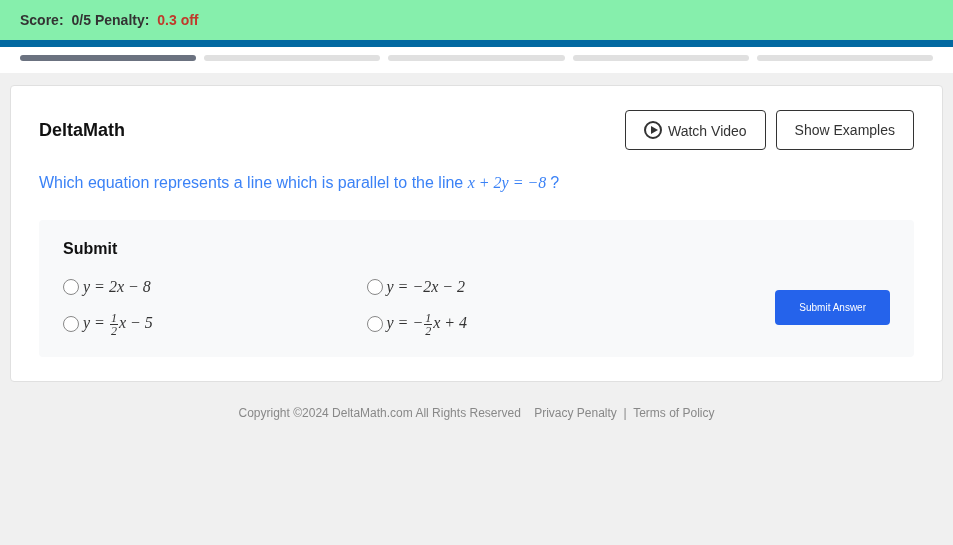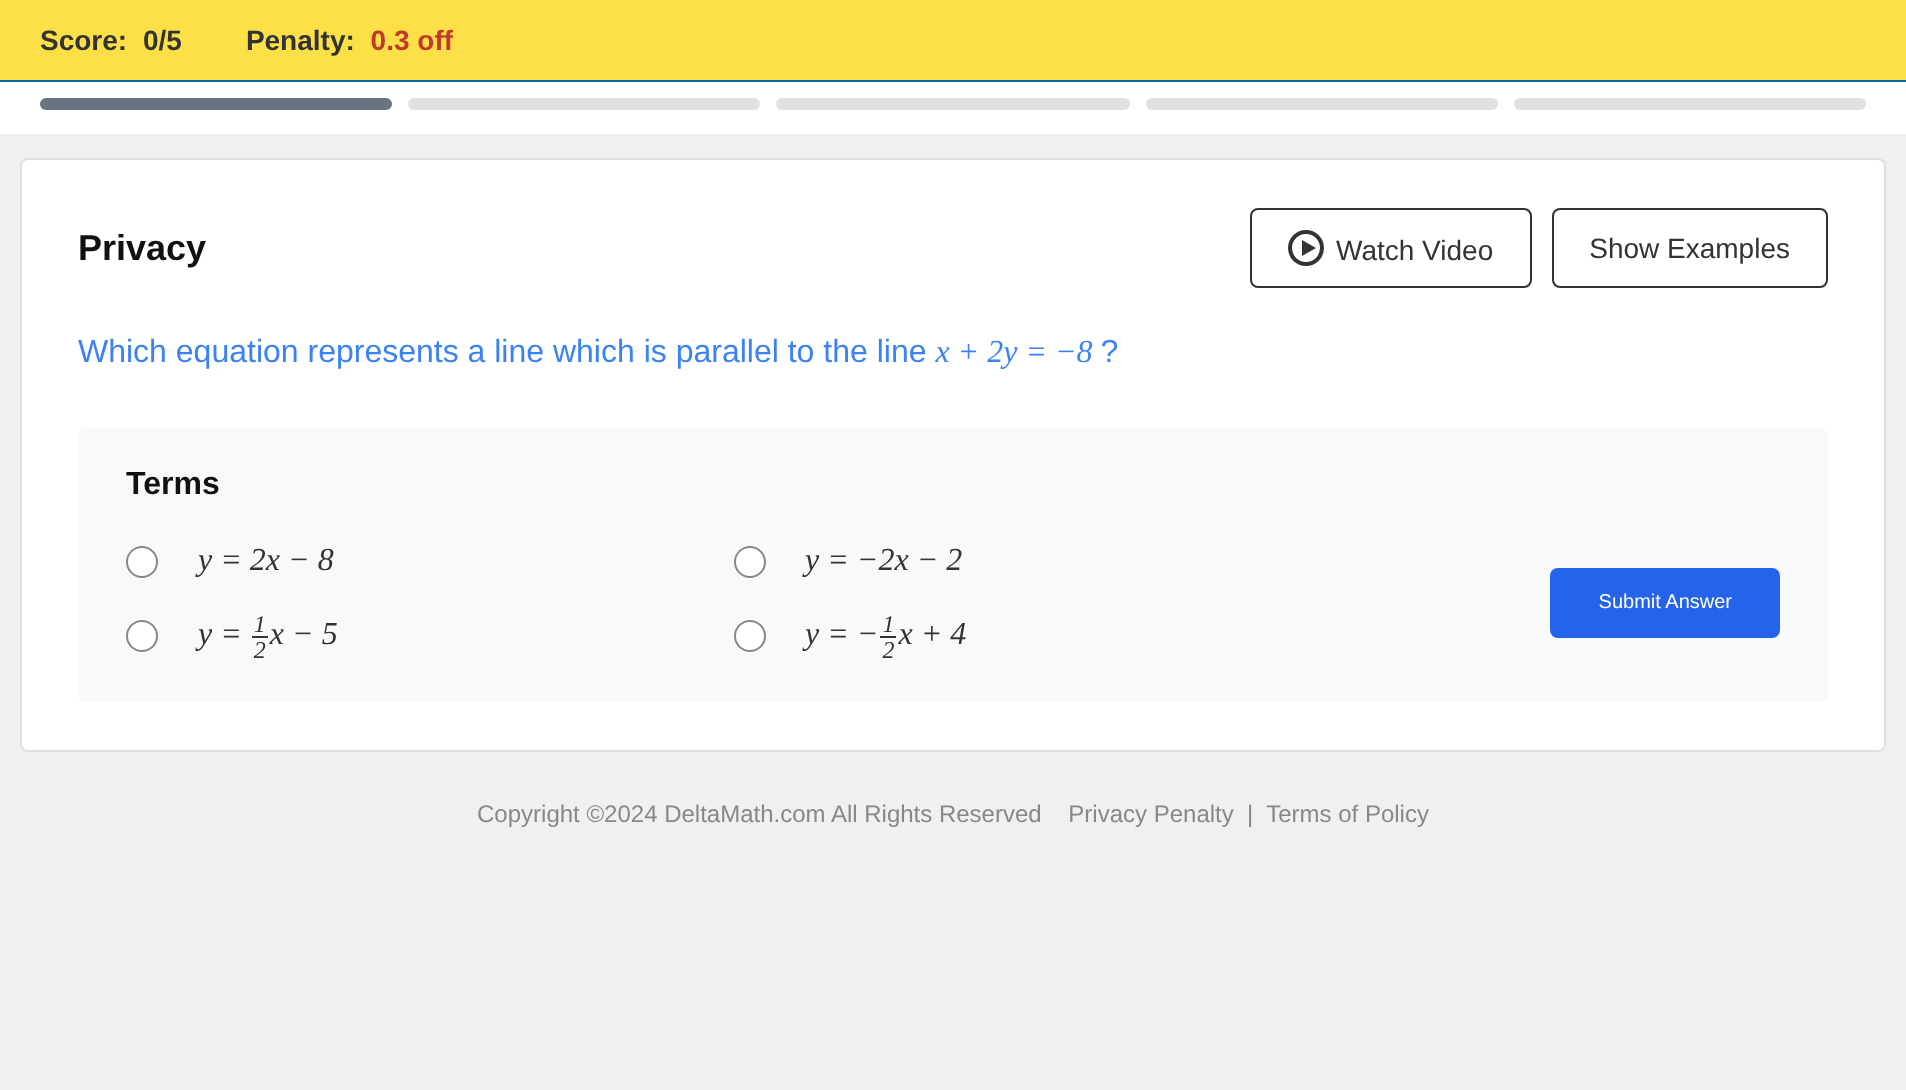--- a/index.html
+++ b/index.html
@@ -10,26 +10,26 @@
       font-size: 15px;
     }
     .outer-container {
       max-width: 953px;
       margin: 0 auto;
       background: #f0f0f0;
       min-height: 545px;
     }
     
     .score-bar {
-      background: #fde047;
+      background: #86efac;
       padding: 12px 20px;
       display: flex;
       align-items: center;
-      gap: 32px;
-      border-bottom: 1px solid #0369a1;
+      gap: 4px;
+      border-bottom: 7px solid #0369a1;
     }
     .score-label {
       font-size: 14px;
       font-weight: bold;
       color: #333;
     }
     .penalty-label {
       font-size: 14px;
       font-weight: bold;
       color: #333;
@@ -138,21 +138,21 @@
     }
     .answer-grid {
       display: grid;
       grid-template-columns: 1fr 1fr 220px;
       gap: 16px 0;
       align-items: center;
     }
     .answer-option {
       display: flex;
       align-items: center;
-      gap: 20px;
+      gap: 4px;
       font-size: 15px;
       color: #333;
     }
     .radio-circle {
       width: 16px;
       height: 16px;
       border: 1.5px solid #888;
       border-radius: 50%;
       flex-shrink: 0;
       background: #fff;
@@ -220,21 +220,21 @@
     <div class="progress-segment filled"></div>
     <div class="progress-segment empty"></div>
     <div class="progress-segment empty"></div>
     <div class="progress-segment empty"></div>
     <div class="progress-segment empty"></div>
   </div>
 
   <div class="main-card">
 
     <div class="question-header">
-      <span class="question-title">Privacy</span>
+      <span class="question-title">DeltaMath</span>
       <div class="header-buttons">
         <button class="btn-watch-video">
           <div class="play-circle">
             <div class="play-triangle"></div>
           </div>
           <span>Watch Video</span>
         </button>
         <button class="btn-show-examples">
           <span>Show Examples</span>
         </button>
@@ -242,21 +242,21 @@
     </div>
 
     <div class="question-text">
       Which equation represents a line which is parallel to the line
       <span class="eq">
         <i>x</i> + 2<i>y</i> = −8
       </span>?
     </div>
 
     <div class="answer-section">
-      <div class="answer-label">Terms</div>
+      <div class="answer-label">Submit</div>
 
       <div class="answer-grid">
 
         <div class="answer-option">
           <div class="radio-circle"></div>
           <span class="eq">
             <i>y</i> = 2<i>x</i> − 8
           </span>
         </div>
 

